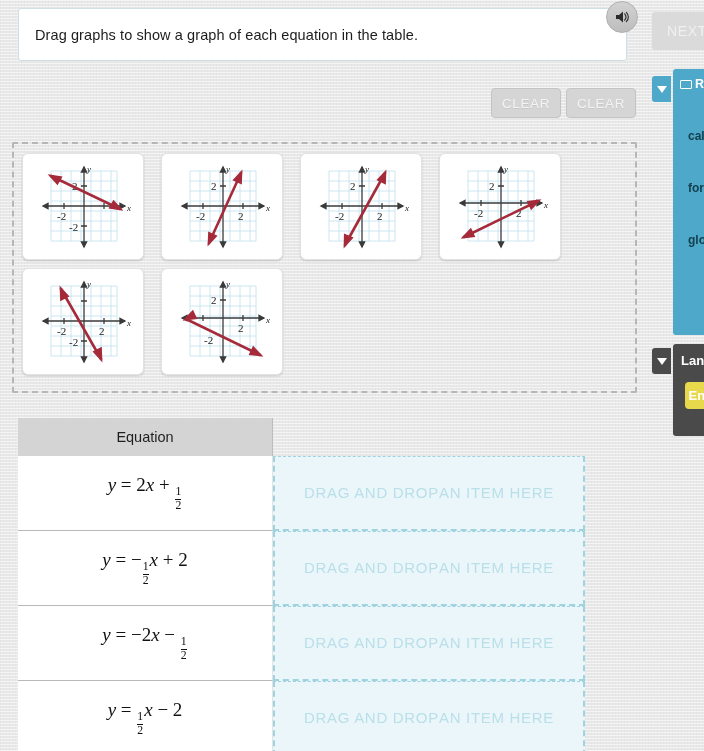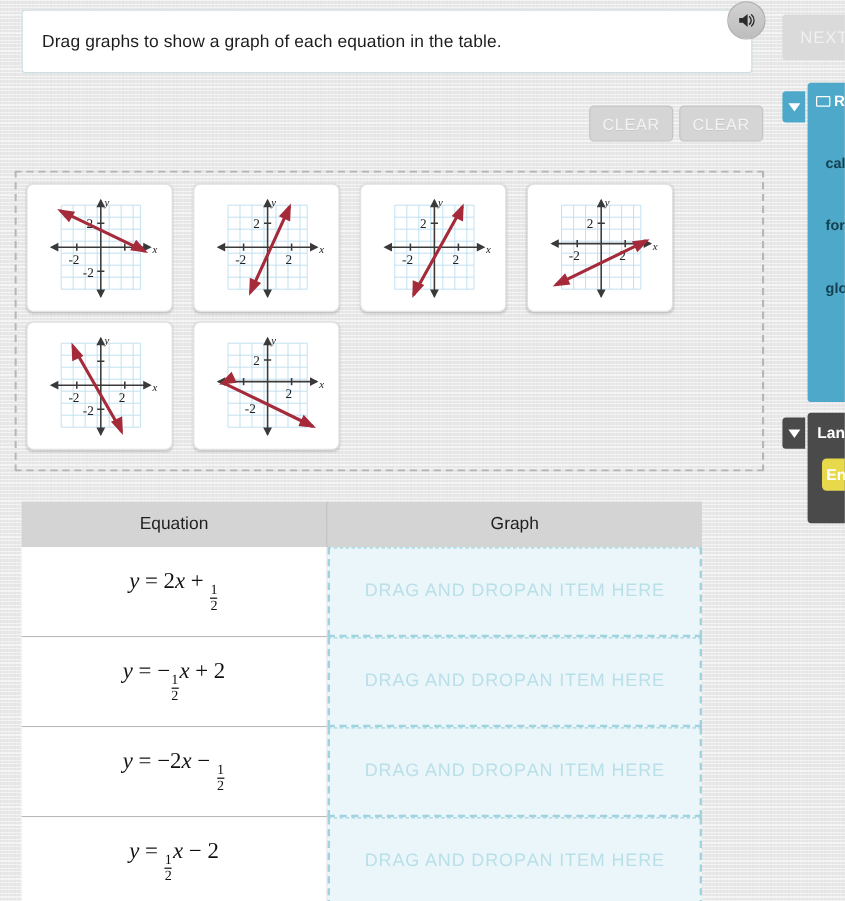--- a/index.html
+++ b/index.html
@@ -435,21 +435,20 @@
         </g>
       </svg>
     </div>
   </div>
 </div>
 
 <div class="tbl">
 
   <div class="trow thead">
     <div class="cell c-eq">Equation</div>
-    <div class="cell c-gr">Graph</div>
   </div>
 
   <div class="trow brow">
     <div class="cell c-eq">
       <span class="eq">
         <span>y</span>
         <span class="num">=</span>
         <span class="num">2</span><span>x</span>
         <span class="num">+</span>
         <span class="frac">

